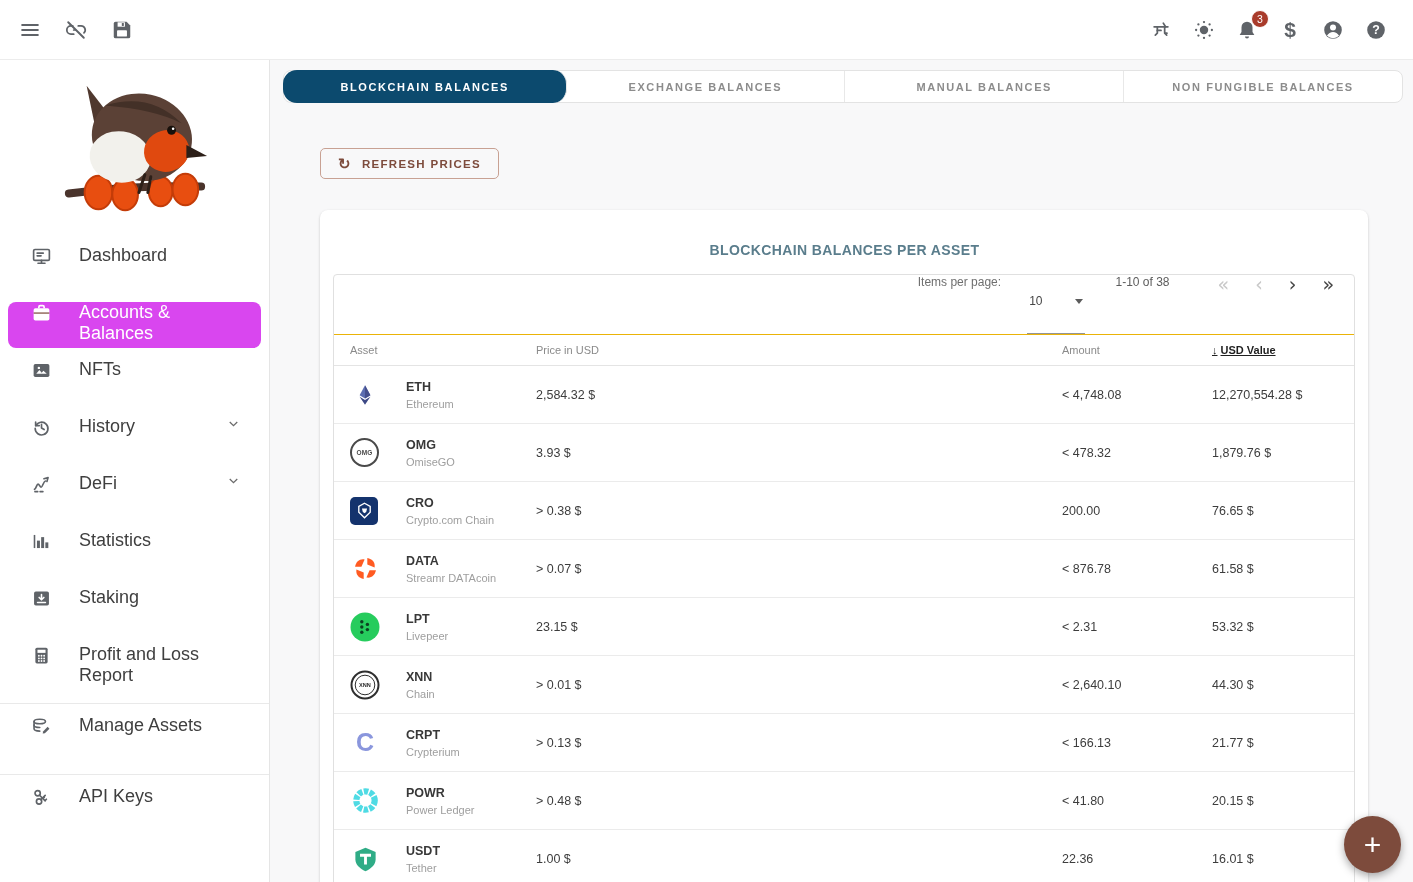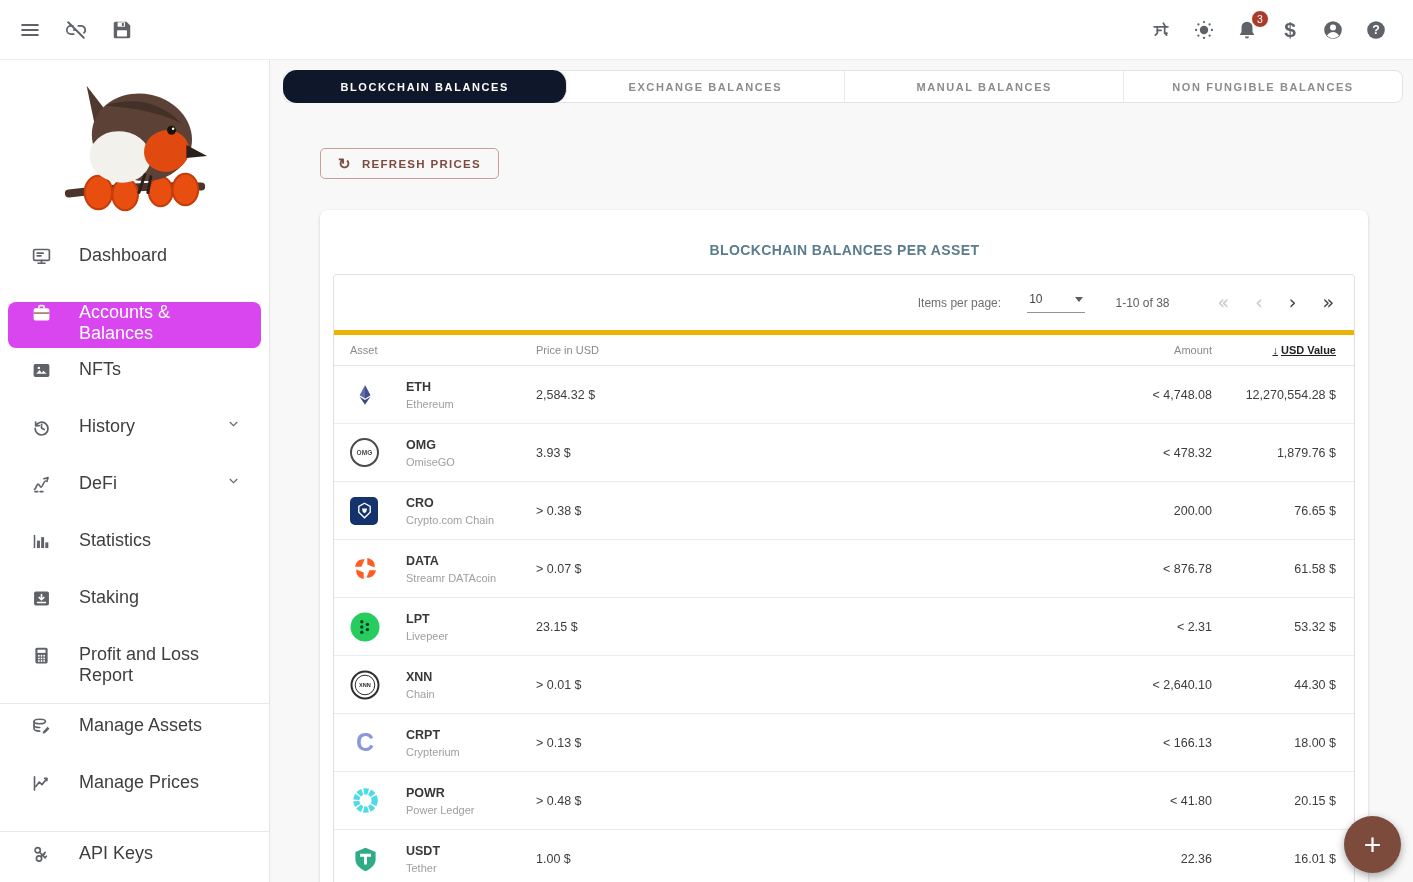--- a/index.html
+++ b/index.html
@@ -35,53 +35,53 @@
   .chev { margin-left:auto; color:#6b6b6b; display:flex; }
   .nav-divider { border-top:1px solid #e9e9e9; margin:13px 0 2px; }
 
   
   .main { position:absolute; left:270px; top:60px; right:0; bottom:0; padding:10px 10px 0 13px; }
   .tabs { display:flex; height:33px; background:#fff; border:1px solid #e3e3e3; border-radius:8px; }
   .tab { flex:1; display:flex; align-items:center; justify-content:center; font-size:11px;
          font-weight:bold; letter-spacing:1.6px; color:#8c8c8c; cursor:pointer;
          border-right:1px solid #e8e8e8; white-space:nowrap; }
   .tab:last-child { border-right:none; }
-  .tab.active { background:#0f172a; color:#fff; border-radius:14px; margin:-1px; flex:1.02; }
+  .tab.active { background:#0c4a6e; color:#fff; border-radius:14px; margin:-1px; flex:1.02; }
 
   .content { margin:0 35px 0 37px; }
   .refresh-btn { margin-top:45px; height:31px; display:inline-flex; align-items:center; gap:10px;
                  background:transparent; border:1px solid #c8a193; border-radius:5px; color:#7d4b3c;
                  font-family:inherit; font-size:11.5px; font-weight:bold; letter-spacing:1.3px;
                  padding:0 17px; cursor:pointer; }
   .refresh-btn .ricon { font-size:15px; font-weight:bold; line-height:1; }
 
   .card { margin-top:31px; background:#fff; border-radius:8px; padding:11px 13px 16px;
           box-shadow:0 1px 3px rgba(0,0,0,.14), 0 1px 2px rgba(0,0,0,.08); height:690px; }
   .card-title { font-size:14px; font-weight:bold; letter-spacing:.4px; color:#5a7d8c; margin:21px 0 16px 1px;text-align:center; }
 
   .tablebox { border:1px solid #e0e0e0; border-radius:4px; overflow:hidden; }
 
-  .pagerow { height:60px; display:flex; align-items:center; justify-content:flex-end;
-             padding-right:20px; font-size:12px; color:#6f6f6f; border-bottom:5px solid #eab308; }
+  .pagerow { height:60px; display:flex; justify-content:flex-end;
+             padding-right:20px; font-size:12px; color:#6f6f6f; border-bottom:1px solid #eab308; }
   .ipp-label { margin-right:26px; }
   .ipp { display:flex; align-items:center; gap:33px; color:#454545; border-bottom:1px solid #949494;
          padding:0 2px 6px 2px; margin-right:30px; cursor:pointer; }
   .caret { width:0; height:0; border-left:4.5px solid transparent; border-right:4.5px solid transparent;
            border-top:5px solid #5c5c5c; }
   .range { margin-right:22px; color:#5c5c5c; }
   .pg-btn { font-size:19px; color:#474747; margin-left:26px; cursor:pointer; line-height:1;
             font-family:"DejaVu Sans", sans-serif; }
   .pg-btn.disabled { color:#c9c9c9; cursor:default; }
 
   .tgrid { display:grid; grid-template-columns:56px 130px 1fr 150px 124px; align-items:center;
            padding:0 18px 0 16px; }
   .thead { height:31px; font-size:11px; color:#8a8a8a; border-bottom:1px solid #e4e4e4; }
   .thead .h-asset { grid-column:1 / span 2; }
   .th { cursor:pointer; }
-  .h-amount, .h-value, .c-amount, .c-value { text-align:right; }
+  .h-amount, .h-value, .c-amount, .c-value { text-align:left; }
   .h-value { color:#1f1f1f; font-weight:bold;text-decoration:underline; }
   .sort-arrow { font-weight:bold; margin-right:3px; }
 
   .trow { min-height:58px; border-bottom:1px solid #ebebeb; font-size:12.5px; color:#3d3d3d; cursor:pointer; }
   .trow:last-child { border-bottom:none; }
   .c-icon { display:flex; align-items:center; }
   .sym { font-weight:bold; font-size:12.5px; color:#383838; }
   .aname { font-size:11px; color:#9e9e9e; margin-top:4px; }
 
   
@@ -301,30 +301,20 @@
         <span class="nicon">
           <svg viewBox="0 0 24 24" fill="none" stroke="currentColor" stroke-width="1.9" stroke-linecap="round" stroke-linejoin="round">
             <ellipse cx="10" cy="6.3" rx="6.5" ry="2.6"></ellipse>
             <path d="M3.5 6.3v4.2c0 1.4 2.9 2.6 6.5 2.6"></path>
             <path d="M3.5 10.5v4.2c0 1.4 2.9 2.6 6.5 2.6"></path>
             <path d="M13.8 17.6l5.2-5.2 2.1 2.1-5.2 5.2-2.5.4z" fill="currentColor" stroke="none"></path>
           </svg>
         </span>
         <span>Manage Assets</span>
       </div>
-      <div class="nav-item">
-        <span class="nicon">
-          <svg viewBox="0 0 24 24" fill="none" stroke="currentColor" stroke-width="1.9" stroke-linecap="round" stroke-linejoin="round">
-            <path d="M4 4.5v15"></path>
-            <path d="M5.5 15.5l4-5.2 3 3 5.5-6.8"></path>
-            <path d="M15.5 6.2h2.6v2.6"></path>
-          </svg>
-        </span>
-        <span>Manage Prices</span>
-      </div>
       <div class="nav-divider"></div>
       <div class="nav-item">
         <span class="nicon">
           <svg viewBox="0 0 24 24" fill="none" stroke="currentColor" stroke-width="1.9" stroke-linecap="round" stroke-linejoin="round">
             <circle cx="7.6" cy="7.2" r="3"></circle>
             <path d="M9.8 9.4l6.4 6.4M13.6 13.2l1.6-1.6M16 15.6l1.6-1.6"></path>
             <circle cx="9.2" cy="16.6" r="3"></circle>
             <path d="M11.4 14.4l4.8-4.8"></path>
           </svg>
         </span>
@@ -486,21 +476,21 @@
             <div class="tgrid trow">
               <span class="c-icon">
                 <span class="coin coin-crpt">C</span>
               </span>
               <span class="c-asset">
                 <div class="sym">CRPT</div>
                 <div class="aname">Crypterium</div>
               </span>
               <span class="c-price">&gt; 0.13 $</span>
               <span class="c-amount">&lt; 166.13</span>
-              <span class="c-value">18.00 $</span>
+              <span class="c-value">21.77 $</span>
             </div>
             <div class="tgrid trow">
               <span class="c-icon">
                 <span class="coin">
                   <svg viewBox="0 0 30 30" width="29" height="29">
                     <circle cx="15" cy="15" r="9.5" fill="none" stroke="#4fdbe4" stroke-width="6.5" stroke-dasharray="4.6 1.5"></circle>
                   </svg>
                 </span>
               </span>
               <span class="c-asset">

